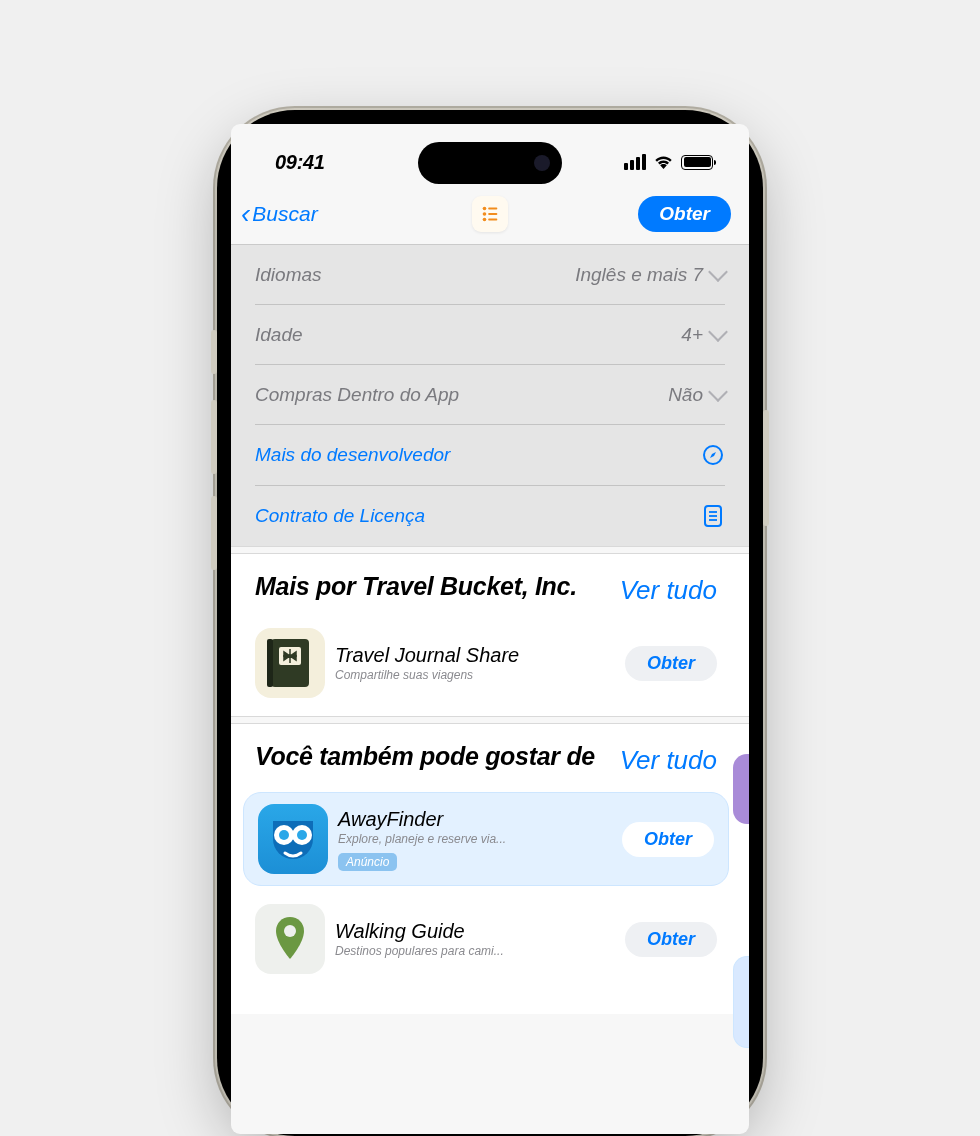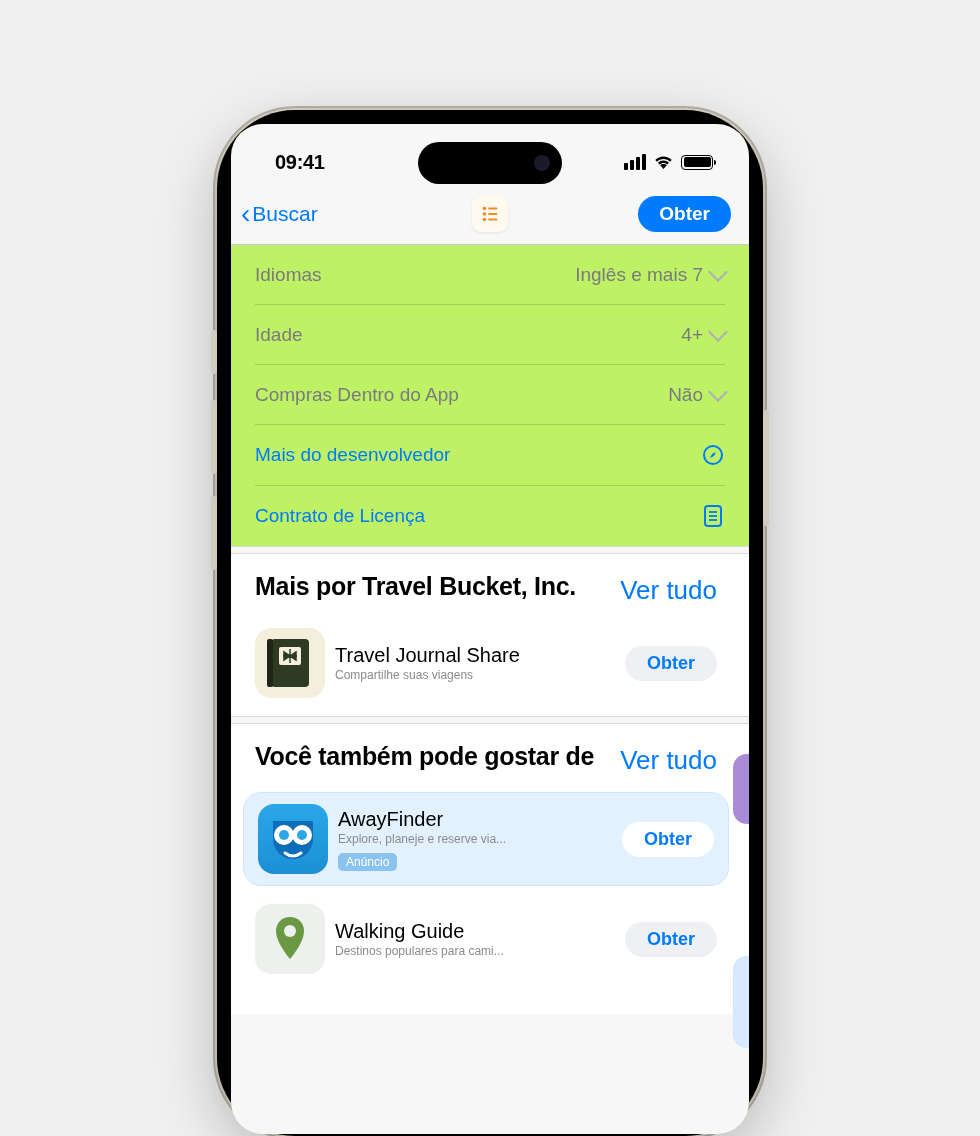--- a/index.html
+++ b/index.html
@@ -27,23 +27,24 @@
       border-radius: 3px;
     }
     .side-button.left1 { left: -6px; top: 220px; width: 6px; height: 44px; }
     .side-button.left2 { left: -6px; top: 290px; width: 6px; height: 74px; }
     .side-button.left3 { left: -6px; top: 386px; width: 6px; height: 74px; }
     .side-button.right1 { right: -6px; top: 300px; width: 6px; height: 116px; }
     .screen {
       width: 100%;
       height: 1010px;
       background: #f7f7f7;
-      border-radius: 32px;
+      border-radius: 9px;
       overflow: hidden;
       position: relative;
+      font-style: italic;
     }
     .dynamic-island {
       position: absolute;
       top: 18px;
       left: 50%;
       transform: translateX(-50%);
       width: 144px;
       height: 42px;
       background: #000;
       border-radius: 21px;
@@ -137,21 +138,21 @@
     .nav-title-icon svg { width: 22px; height: 22px; }
     .get-pill {
       background: #007aff;
       color: #fff;
       font-size: 19px;
       font-weight: 600;
       padding: 7px 21px;
       border-radius: 20px;
     }
 
-    .content { background: #bef264; }
+    .content { background: #e5e5e5; }
     .info-row {
       display: flex;
       justify-content: space-between;
       align-items: center;
       padding: 18px 0;
       margin: 0 24px;
       border-bottom: 0.5px solid rgba(0,0,0,0.15);
       min-height: 60px;
     }
     .info-label { font-size: 19px; color: #7a7a7f; }

